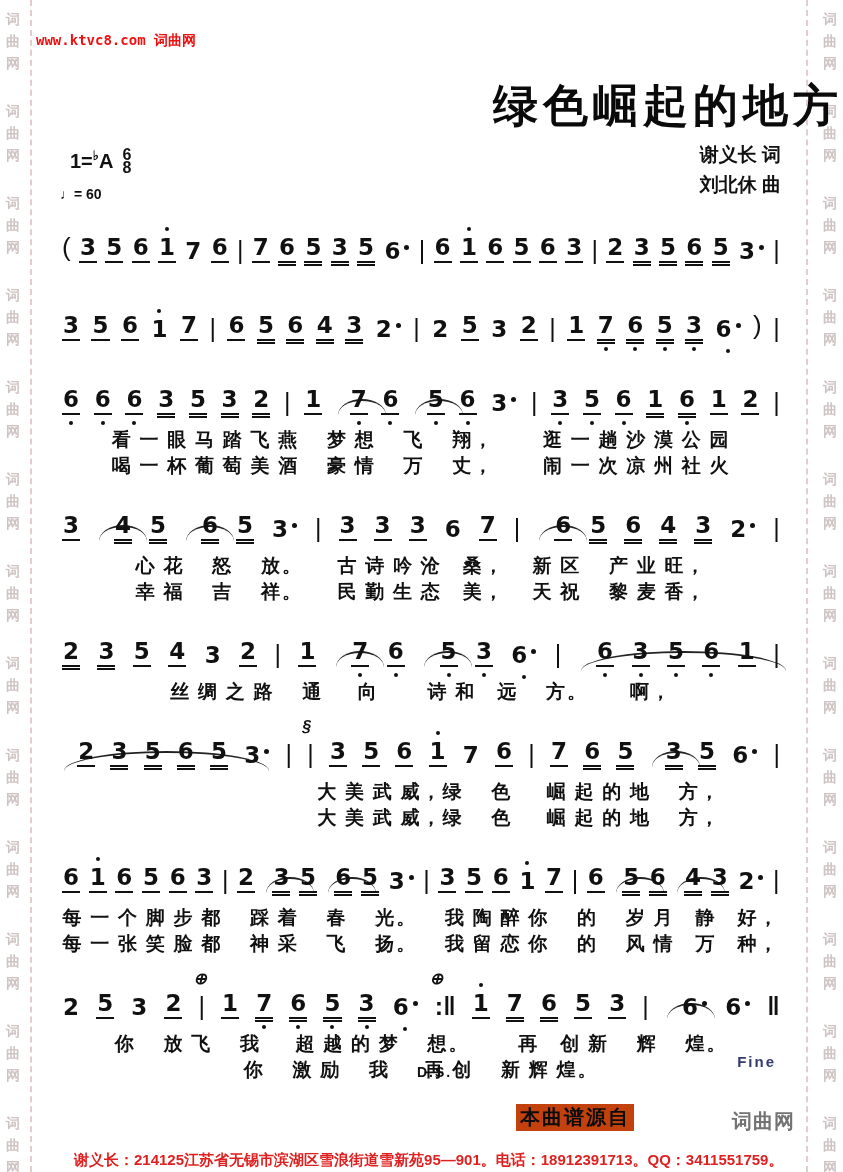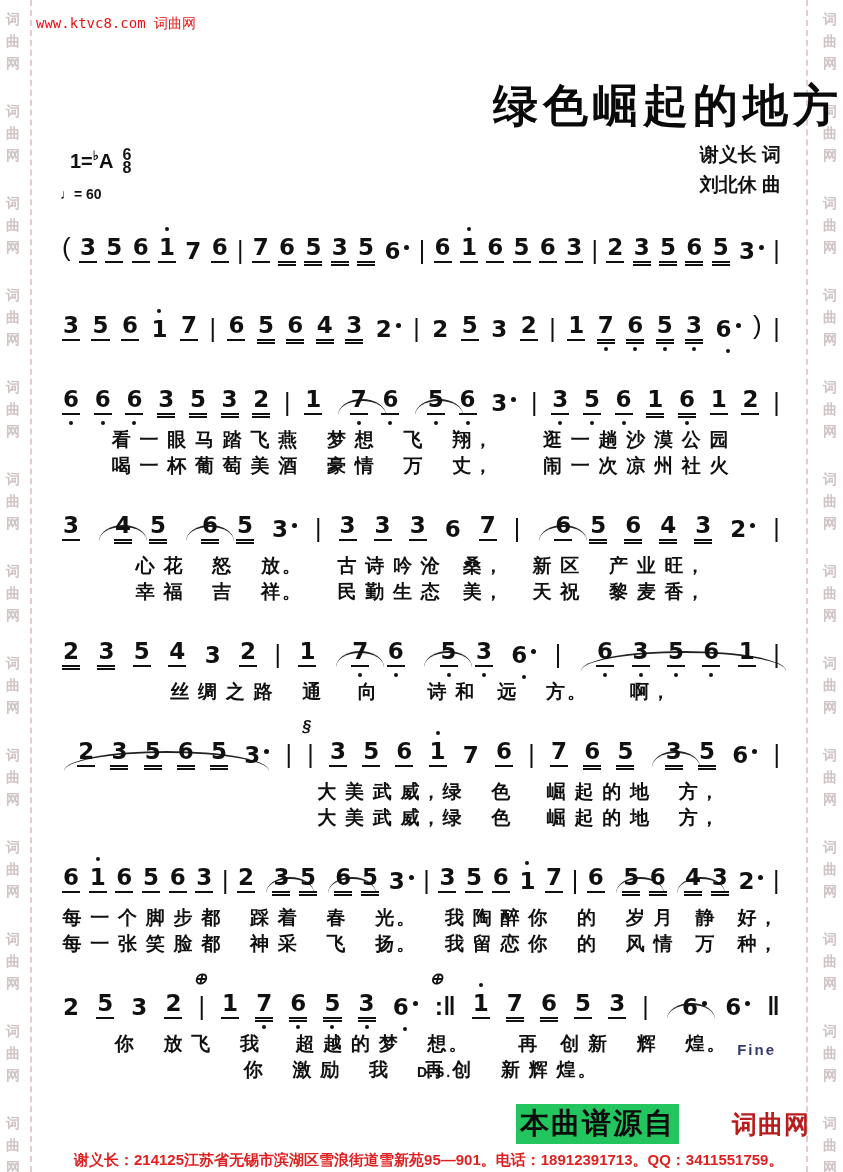--- a/index.html
+++ b/index.html
@@ -9,22 +9,22 @@
   .wm-col{position:absolute;top:0;bottom:0;width:22px;display:flex;flex-direction:column;
           align-items:center;justify-content:flex-start;padding-top:8px;box-sizing:border-box;}
   .wm-col.left{left:2px}
   .wm-col.right{right:2px}
   .wm-group{display:flex;flex-direction:column;align-items:center;margin-bottom:26px;}
   .wm-char{font-size:14px;line-height:22px;color:#cfc4c4;font-weight:bold;}
   .dash-line{position:absolute;top:0;bottom:0;width:0;border-left:2px dashed #e3cccc;}
   .dash-line.left{left:30px}
   .dash-line.right{left:806px}
   
-  .site-label{position:absolute;left:36px;top:15px;font-family:"DejaVu Sans Mono",monospace;
-              font-size:14px;font-weight:normal;color:#ee1111;}
+  .site-label{position:absolute;left:36px;top:32px;font-family:"DejaVu Sans Mono",monospace;
+              font-size:14px;font-weight:bold;color:#ee1111;}
   .title{position:absolute;left:0;right:0;top:76px;text-align:right;font-size:45px;
          font-weight:bold;letter-spacing:5px;color:#0a0a0a;}
   .credits{position:absolute;right:62px;top:140px;text-align:right;font-size:19px;
            font-weight:bold;line-height:30px;}
   .keysig{position:absolute;left:70px;top:148px;font-size:20px;font-weight:bold;display:flex;align-items:center;}
   .keysig .flat{font-size:13px;vertical-align:super;position:relative;top:-6px;}
   .meter{display:inline-flex;flex-direction:column;align-items:center;margin-left:9px;
          font-size:16px;line-height:13px;font-weight:bold;}
   .tempo{position:absolute;left:60px;top:186px;font-size:14px;font-weight:bold;}
   
@@ -42,31 +42,31 @@
   .bar{font-size:25px;line-height:1.05;font-weight:normal;position:relative;}
   .bar.rep{font-weight:bold;}
   .mark-top{position:absolute;top:-22px;left:-5px;font-size:16px;font-weight:bold;font-style:italic;}
   .arc{display:inline-block;width:0;position:relative;}
   .arc::before{content:"";position:absolute;left:2px;top:-16px;width:48px;height:14px;
                border-top:2px solid #222;border-radius:50% 50% 0 0 / 100% 100% 0 0;}
   .arcL::before{width:205px;height:18px;}
   .paren{font-size:26px;font-weight:normal;}
   .lyric-row{position:relative;white-space:pre;font-family:"Liberation Serif",serif;
              font-weight:bold;font-size:19px;line-height:26px;letter-spacing:2px;text-align:center;}
-  .fine-label{position:absolute;right:4px;top:6px;color:#333a6e;font-size:15px;
+  .fine-label{position:absolute;right:4px;top:18px;color:#333a6e;font-size:15px;
               font-family:"Liberation Sans",sans-serif;}
   .ds-label{position:absolute;left:355px;top:2px;font-size:14px;
             font-family:Liberation Sans, sans-serif;}
   
   .contact{position:absolute;left:74px;top:1092px;font-size:15px;font-weight:bold;
            color:#e02020;line-height:27px;white-space:pre;}
-  .overlay-source{position:absolute;left:516px;top:1104px;font-size:29px;font-weight:bold;
-                  color:#0c0c0c;letter-spacing:2px;background:#22c55e;padding:0 4px;}
-  .overlay-brand{position:absolute;left:732px;top:1108px;font-size:25px;font-weight:bold;
-                 color:#b91c1c;letter-spacing:1px;}
+  .overlay-source{position:absolute;left:516px;top:1104px;font-size:20px;font-weight:bold;
+                  color:#0c0c0c;letter-spacing:2px;background:#c2410c;padding:0 4px;}
+  .overlay-brand{position:absolute;left:732px;top:1108px;font-size:20px;font-weight:bold;
+                 color:#737373;letter-spacing:1px;}
 </style>
 </head>
 <body>
 
 <div id="page">
 
   <div class="wm-col left">
       <div class="wm-group">
         <span class="wm-char">词</span>
         <span class="wm-char">曲</span>

